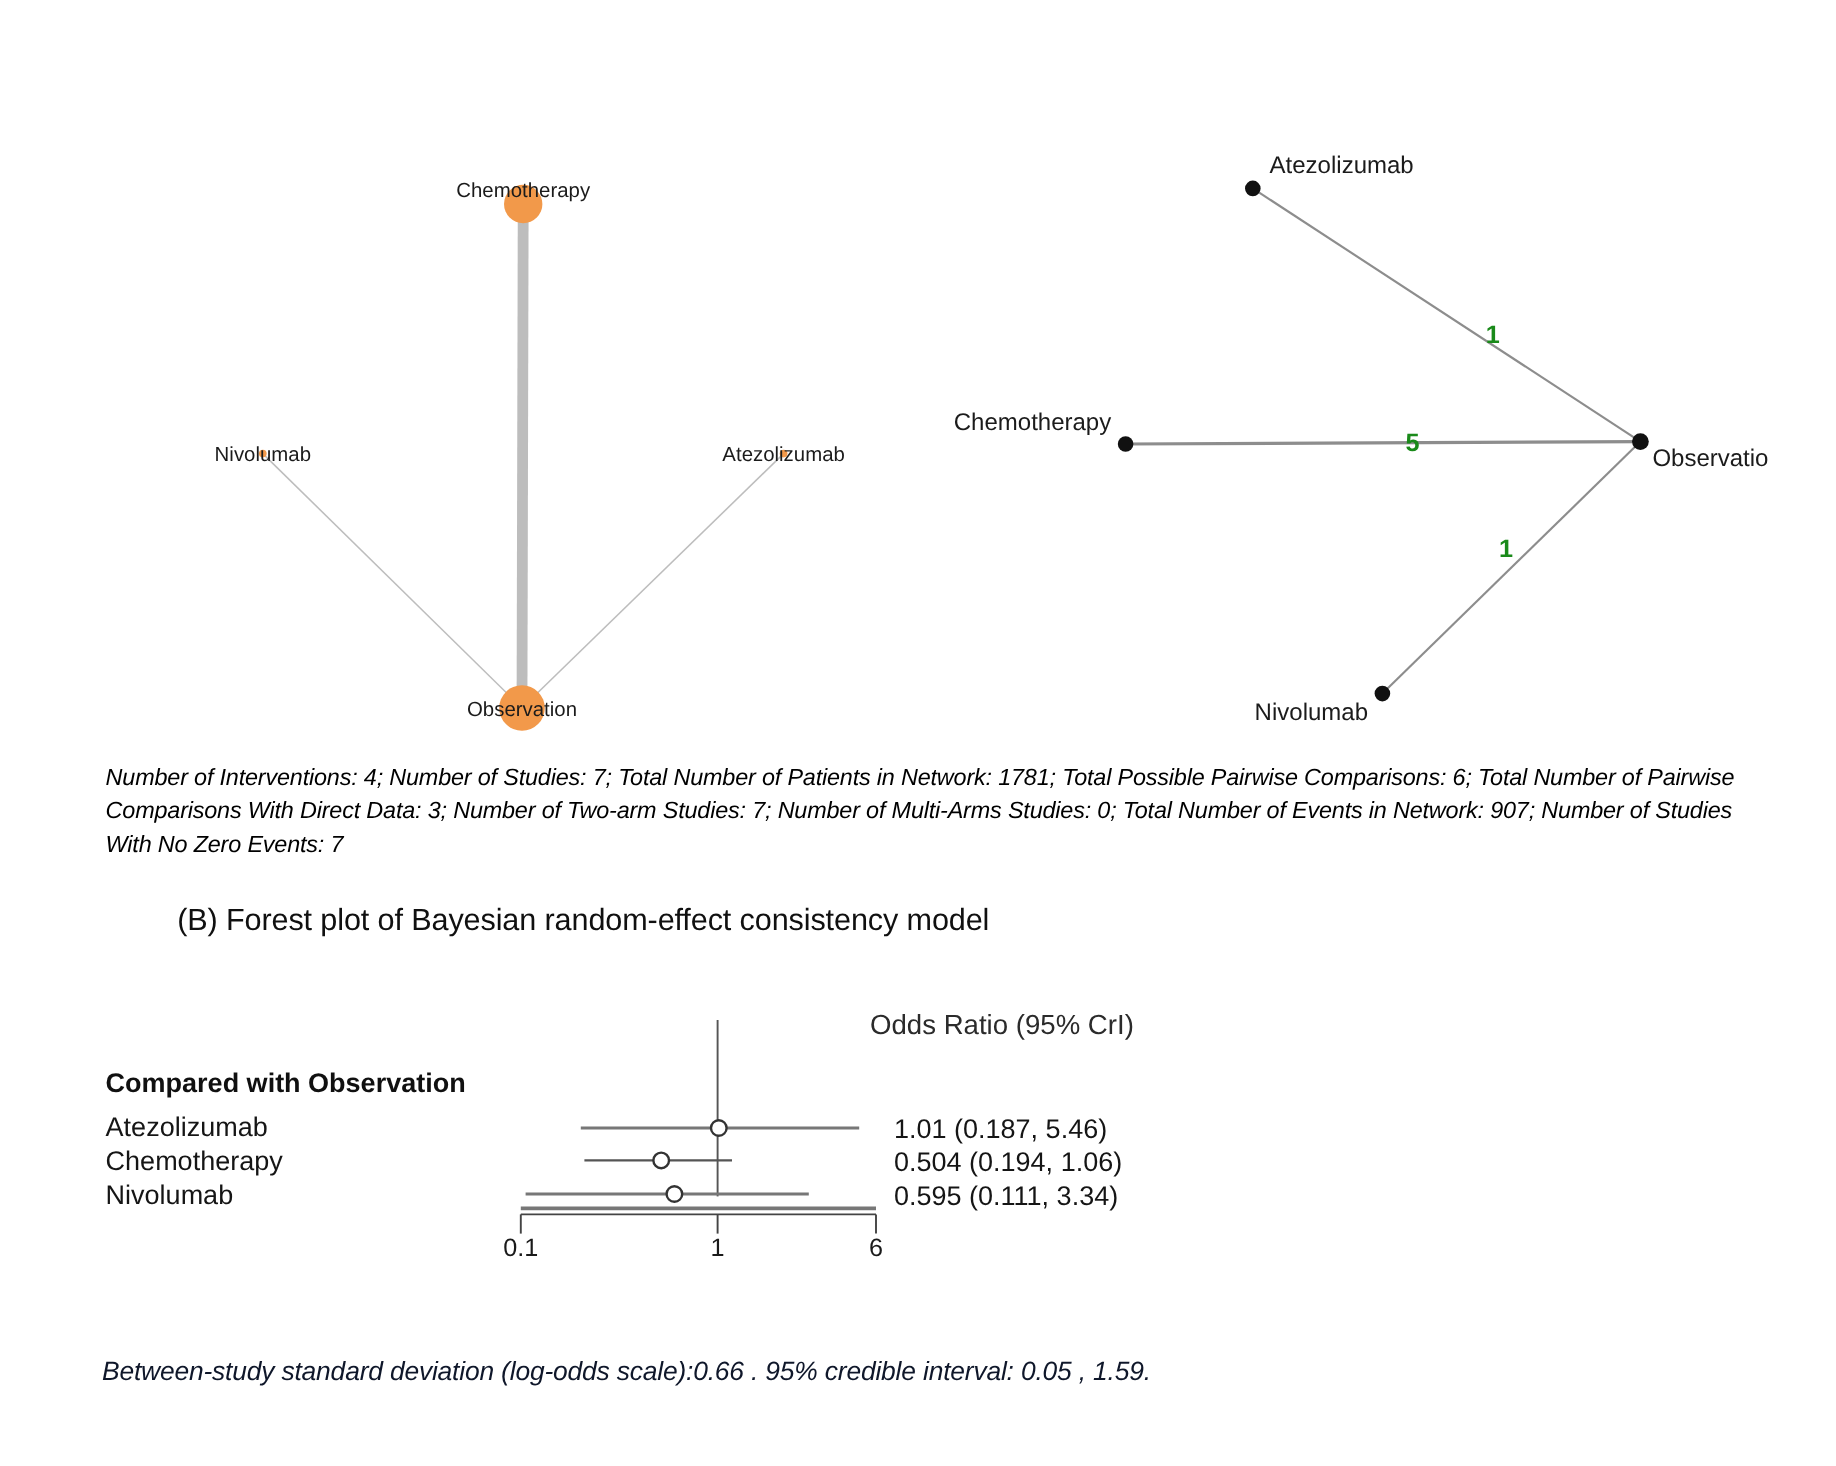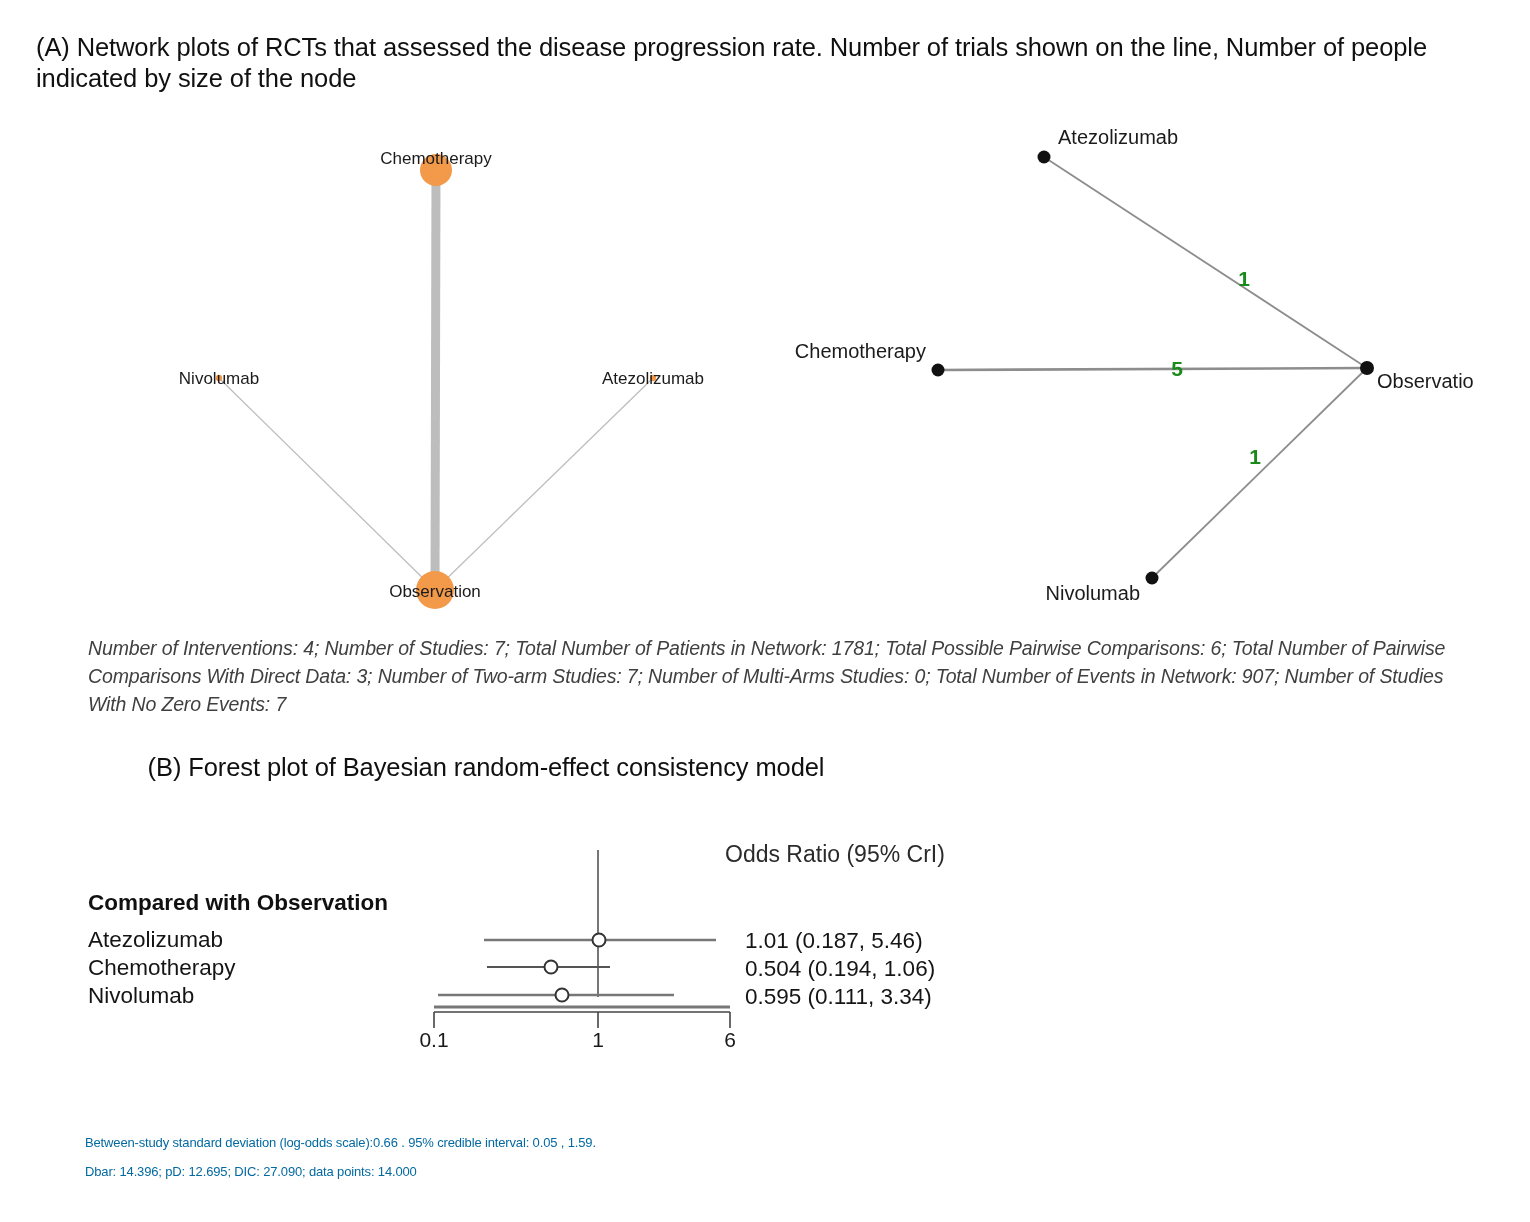--- a/index.html
+++ b/index.html
@@ -59,21 +59,21 @@
 
   
   #net-stats {
     position: absolute;
     left: 88px;
     top: 634px;
     width: 1368px;
     font-size: 19.5px;
     line-height: 28px;
     font-style: italic;
-    color: #404040;
+    color: #000000;
     letter-spacing: -0.15px;
   }
 
   
   #forest {
     position: absolute;
     left: 14px;
     top: 832px;
     width: 1000px;
     height: 215px;
@@ -106,32 +106,32 @@
     font-size: 21px;
     fill: #1a1a1a;
   }
 
   
   #footer-note {
     position: absolute;
     left: 85px;
     top: 1128px;
     width: 1100px;
-    font-size: 13px;
+    font-size: 22px;
     line-height: 29px;
-    color: #0369a1;
+    font-style: italic;
+    color: #0f172a;
     letter-spacing: -0.15px;
   }
 </style>
 </head>
 <body>
 
 <div id="page">
 
-  <div class="section-title" id="title-a">(A) Network plots of RCTs that assessed the disease progression rate. Number of trials shown on the line, Number of people indicated by size of the node</div>
 
   <div class="net-wrap" id="net-left">
     <svg class="net-svg" viewBox="0 0 640 510" preserveAspectRatio="xMidYMid meet">
 
       <line x1="306" y1="52" x2="305" y2="472" stroke="#BDBDBD" stroke-width="9"></line>
       <line x1="89" y1="260" x2="305" y2="472" stroke="#BDBDBD" stroke-width="1.3"></line>
       <line x1="523" y1="260" x2="305" y2="472" stroke="#BDBDBD" stroke-width="1.3"></line>
 
       <circle cx="306" cy="52" r="16" fill="#F2994A"></circle>
       <circle cx="305" cy="472" r="19" fill="#F2994A"></circle>
@@ -211,16 +211,15 @@
 
         <text class="f-tick" x="420" y="215" text-anchor="middle">0.1</text>
         <text class="f-tick" x="584" y="215" text-anchor="middle">1</text>
         <text class="f-tick" x="716" y="215" text-anchor="middle">6</text>
       </g>
     </svg>
   </div>
 
   <div id="footer-note">
     <div>Between-study standard deviation (log-odds scale):0.66 . 95% credible interval: 0.05 , 1.59.</div>
-    <div>Dbar: 14.396; pD: 12.695; DIC: 27.090; data points: 14.000</div>
   </div>
 
 </div>
 
 </body></html>

